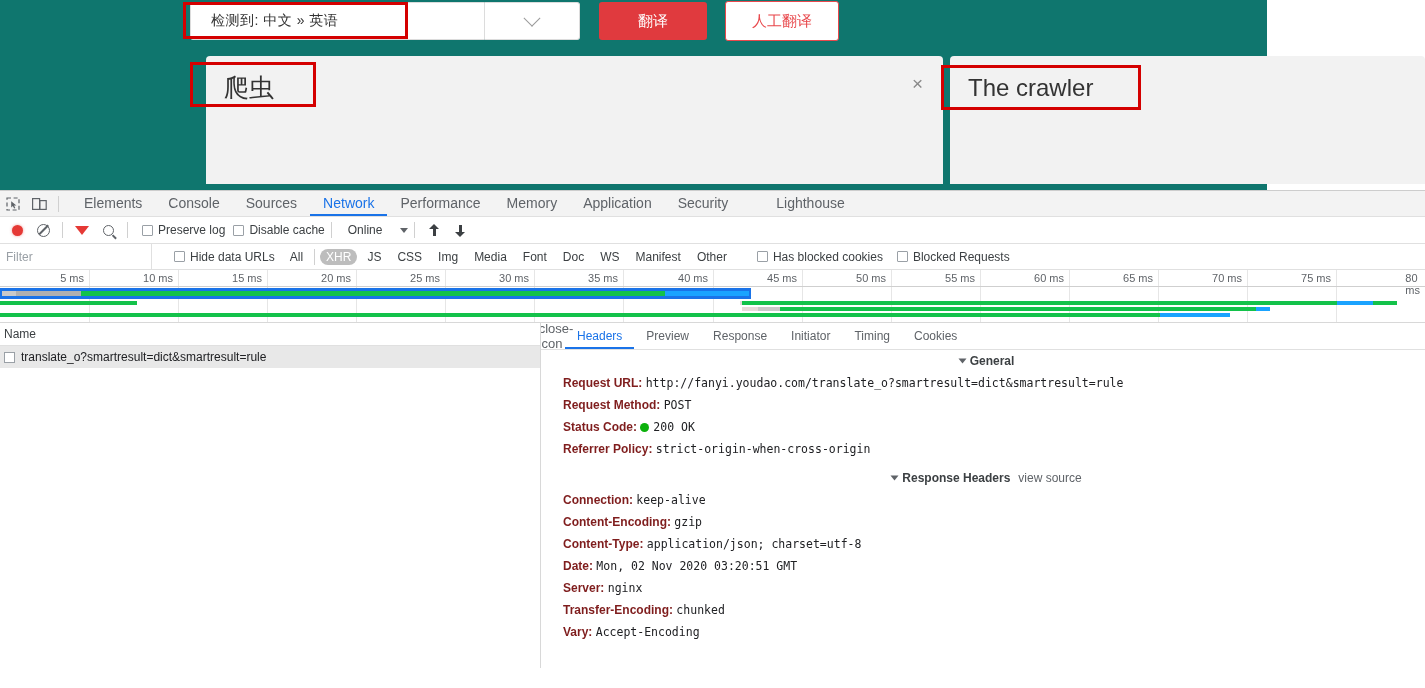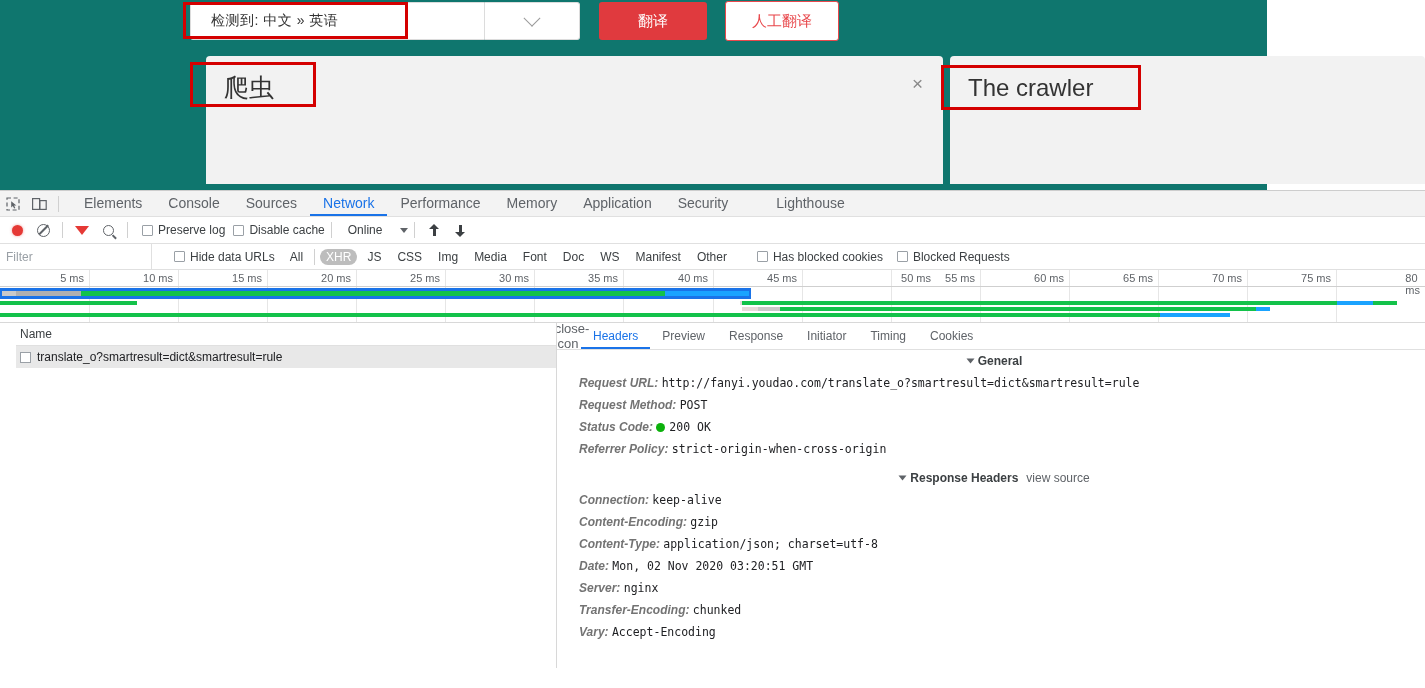--- a/index.html
+++ b/index.html
@@ -87,38 +87,38 @@
   
   .overview{position:relative;height:52px;border-bottom:1px solid #d8d8d8;background:#fff;overflow:hidden;}
   .ov-grid{position:absolute;inset:0;}
   .ov-tick{position:absolute;top:0;bottom:0;width:1px;background:#e6e6e6;}
   .ov-lbl{position:absolute;top:2px;font-size:11px;color:#5f6368;transform:translateX(-100%);padding-right:5px;}
   .ov-rule{position:absolute;left:0;right:0;top:16px;height:1px;background:#cfcfcf;}
   .ov-bars{position:absolute;left:0;right:0;top:18px;height:34px;}
   .bar{position:absolute;height:5px;}
 
   .dt-body{position:relative;height:345px;display:flex;}
-  .req-list{width:540px;border-right:1px solid #d8d8d8;position:relative;background:#fff;padding-left:16px;}
+  .req-list{width:540px;border-right:1px solid #d8d8d8;position:relative;background:#fff;}
   .rl-head{height:22px;border-bottom:1px solid #e0e0e0;display:flex;align-items:center;font-size:12px;color:#3c4043;padding-left:4px;}
   .rl-row{height:22px;display:flex;align-items:center;background:#e8e8e8;font-size:12px;color:#202124;padding-left:4px;}
   .rl-cb{width:11px;height:11px;border:1px solid #9aa0a6;background:#fff;box-sizing:border-box;margin-right:6px;}
 
   .detail{flex:1;position:relative;background:#fff;overflow:hidden;}
   .dt-subtabs{height:26px;border-bottom:1px solid #e0e0e0;display:flex;align-items:center;padding-left:6px;}
   .close-x{width:18px;height:18px;display:flex;align-items:center;justify-content:center;color:#5f6368;font-size:13px;cursor:pointer;}
   .sub-tab{padding:0 12px;height:26px;line-height:26px;font-size:12px;color:#5f6368;cursor:pointer;}
   .sub-tab.active{color:#1a73e8;box-shadow:inset 0 -2px 0 #1a73e8;}
 
   .hdr-scroll{position:absolute;left:0;right:0;top:26px;bottom:0;overflow:hidden;}
   .sec-title{display:flex;align-items:center;padding:5px 0 4px 8px;font-size:12px;font-weight:bold;color:#3c4043;cursor:pointer;justify-content:center;}
   .twisty{width:0;height:0;border-left:5px solid #5f6368;border-top:4px solid transparent;border-bottom:4px solid transparent;
     transform:rotate(90deg);margin-right:5px;}
   .view-source{font-size:12px;color:#5f6368;margin-left:8px;cursor:pointer;font-weight:normal;}
   .hrow{padding:3px 0 3px 22px;font-size:12px;line-height:16px;}
-  .hk{font-weight:bold;color:#737373;font-style:italic;}
+  .hk{font-weight:bold;color:#7f1d1d;}
   .hv{font-family:"DejaVu Sans Mono","Liberation Mono",monospace;font-size:11.5px;color:#202124;}
   .status-dot{display:inline-block;width:9px;height:9px;border-radius:50%;background:#0cb10c;margin-right:4px;vertical-align:-1px;}
 </style>
 </head>
 <body>
 
 <div class="app">
 
   <div class="translate-page">
 
@@ -263,21 +263,21 @@
           <div class="ov-lbl" style="left: 445px;">25 ms</div>
           <div class="ov-tick" style="left: 534px;"></div>
           <div class="ov-lbl" style="left: 534px;">30 ms</div>
           <div class="ov-tick" style="left: 623px;"></div>
           <div class="ov-lbl" style="left: 623px;">35 ms</div>
           <div class="ov-tick" style="left: 713px;"></div>
           <div class="ov-lbl" style="left: 713px;">40 ms</div>
           <div class="ov-tick" style="left: 802px;"></div>
           <div class="ov-lbl" style="left: 802px;">45 ms</div>
           <div class="ov-tick" style="left: 891px;"></div>
-          <div class="ov-lbl" style="left: 936px; padding-left: 11px;">50 ms</div>
+          <div class="ov-lbl" style="left: 891px; padding-left: 11px;">50 ms</div>
           <div class="ov-tick" style="left: 980px;"></div>
           <div class="ov-lbl" style="left: 980px;">55 ms</div>
           <div class="ov-tick" style="left: 1069px;"></div>
           <div class="ov-lbl" style="left: 1069px;">60 ms</div>
           <div class="ov-tick" style="left: 1158px;"></div>
           <div class="ov-lbl" style="left: 1158px;">65 ms</div>
           <div class="ov-tick" style="left: 1247px;"></div>
           <div class="ov-lbl" style="left: 1247px;">70 ms</div>
           <div class="ov-tick" style="left: 1336px;"></div>
           <div class="ov-lbl" style="left: 1336px;">75 ms</div>

